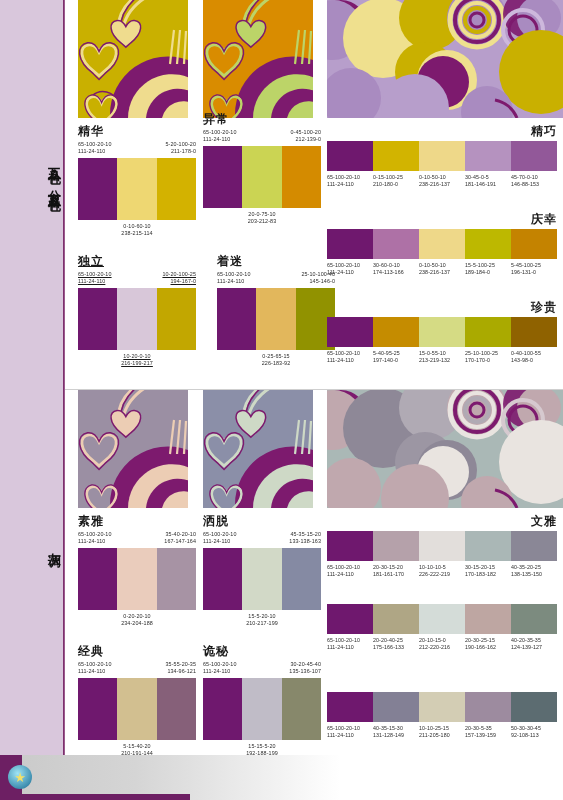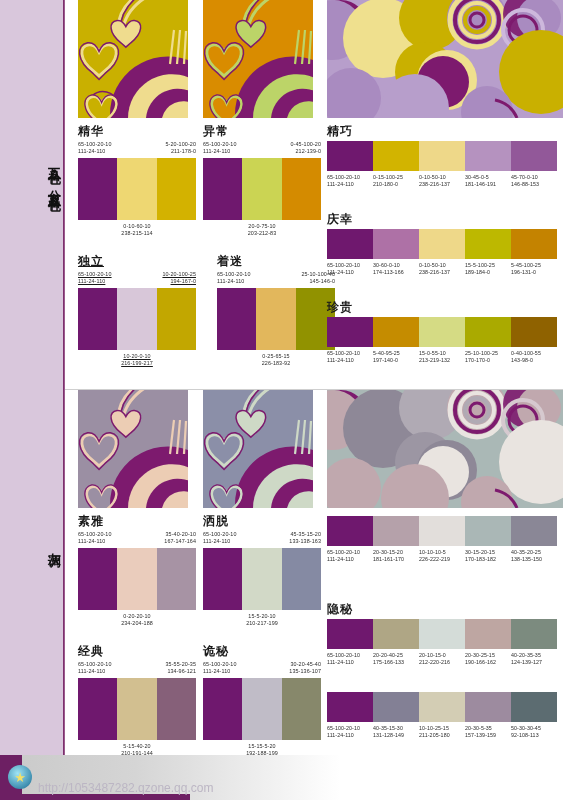--- a/index.html
+++ b/index.html
@@ -50,21 +50,21 @@
   .card3 .title{ font-size:12px; font-weight:bold; letter-spacing:1px; line-height:14px; }
   .codes-row{ display:flex; justify-content:space-between; margin-top:3px; }
   .code{ font-size:5.4px; line-height:7.4px; letter-spacing:.1px; color:#2b2b2b; white-space:nowrap; }
   .code.r{ text-align:right; }
   .bars3{ display:flex; height:62px; margin-top:2px; }
   .bars3 .sw{ flex:1 1 0; }
   .code-bottom{ text-align:center; margin-top:3px; }
 
   
   .card5{ position:absolute; width:230px; }
-  .card5 .title{ font-size:12px; font-weight:bold; letter-spacing:1px; line-height:15px; }
+  .card5 .title{ font-size:12px; font-weight:bold; letter-spacing:1px; line-height:15px;text-align:right; }
   .bars5{ display:flex; height:30px; margin-top:2px; }
   .bars5 .sw{ flex:1 1 0; }
   .codes5{ display:flex; margin-top:3px; }
   .codes5 .cell{ flex:1 1 0; }
   .codes5 .cell .code{ font-size:5.3px; line-height:7.2px; }
 
   
   .watermark{
     position:absolute; left:0; bottom:0; width:340px; height:45px;
     background:linear-gradient(90deg,#c9c9c9 0%,#d5d5d5 40%,rgba(255,255,255,0) 100%);
@@ -219,21 +219,21 @@
         <div class="sw" style="background:#6f186e"></div>
         <div class="sw" style="background:#eed772"></div>
         <div class="sw" style="background:#d3b200"></div>
       </div>
       <div class="code-bottom">
         <div class="code">0-10-60-10</div>
         <div class="code">238-215-114</div>
       </div>
     </div>
 
-    <div class="card3" style="left:138px; top:124px;">
+    <div class="card3" style="left:138px; top:112px;">
       <div class="title">异常</div>
       <div class="codes-row">
         <div>
           <div class="code">65-100-20-10</div>
           <div class="code">111-24-110</div>
         </div>
         <div>
           <div class="code r">0-45-100-20</div>
           <div class="code r">212-139-0</div>
         </div>
@@ -583,20 +583,21 @@
         <div class="sw" style="background:#c0bcc7"></div>
         <div class="sw" style="background:#87886b"></div>
       </div>
       <div class="code-bottom">
         <div class="code">15-15-5-20</div>
         <div class="code">192-188-199</div>
       </div>
     </div>
 
     <div class="card5" style="left:262px; top:124px;">
+      <div class="title">文雅</div>
       <div class="bars5">
         <div class="sw" style="background:#6f186e"></div>
         <div class="sw" style="background:#b5a1aa"></div>
         <div class="sw" style="background:#e2dedb"></div>
         <div class="sw" style="background:#aab7b6"></div>
         <div class="sw" style="background:#8a8796"></div>
       </div>
       <div class="codes5">
         <div class="cell">
             <div class="code">65-100-20-10</div>
@@ -615,21 +616,20 @@
             <div class="code">170-183-182</div>
           </div>
         <div class="cell">
             <div class="code">40-35-20-25</div>
             <div class="code">138-135-150</div>
           </div>
       </div>
     </div>
 
     <div class="card5" style="left:262px; top:212px;">
-      <div class="title">隐秘</div>
       <div class="bars5">
         <div class="sw" style="background:#6f186e"></div>
         <div class="sw" style="background:#afa685"></div>
         <div class="sw" style="background:#d4dcd8"></div>
         <div class="sw" style="background:#bea6a2"></div>
         <div class="sw" style="background:#7c8b7f"></div>
       </div>
       <div class="codes5">
         <div class="cell">
             <div class="code">65-100-20-10</div>
@@ -686,14 +686,13 @@
       </div>
     </div>
 
   </div>
 </div>
 
 <div class="watermark">
   <div class="wm-bar2"></div>
   <div class="wm-bar"></div>
   <div class="wm-badge">★</div>
-  <div class="wm-url">http://1053487282.qzone.qq.com</div>
 </div>
 
 </body></html>

